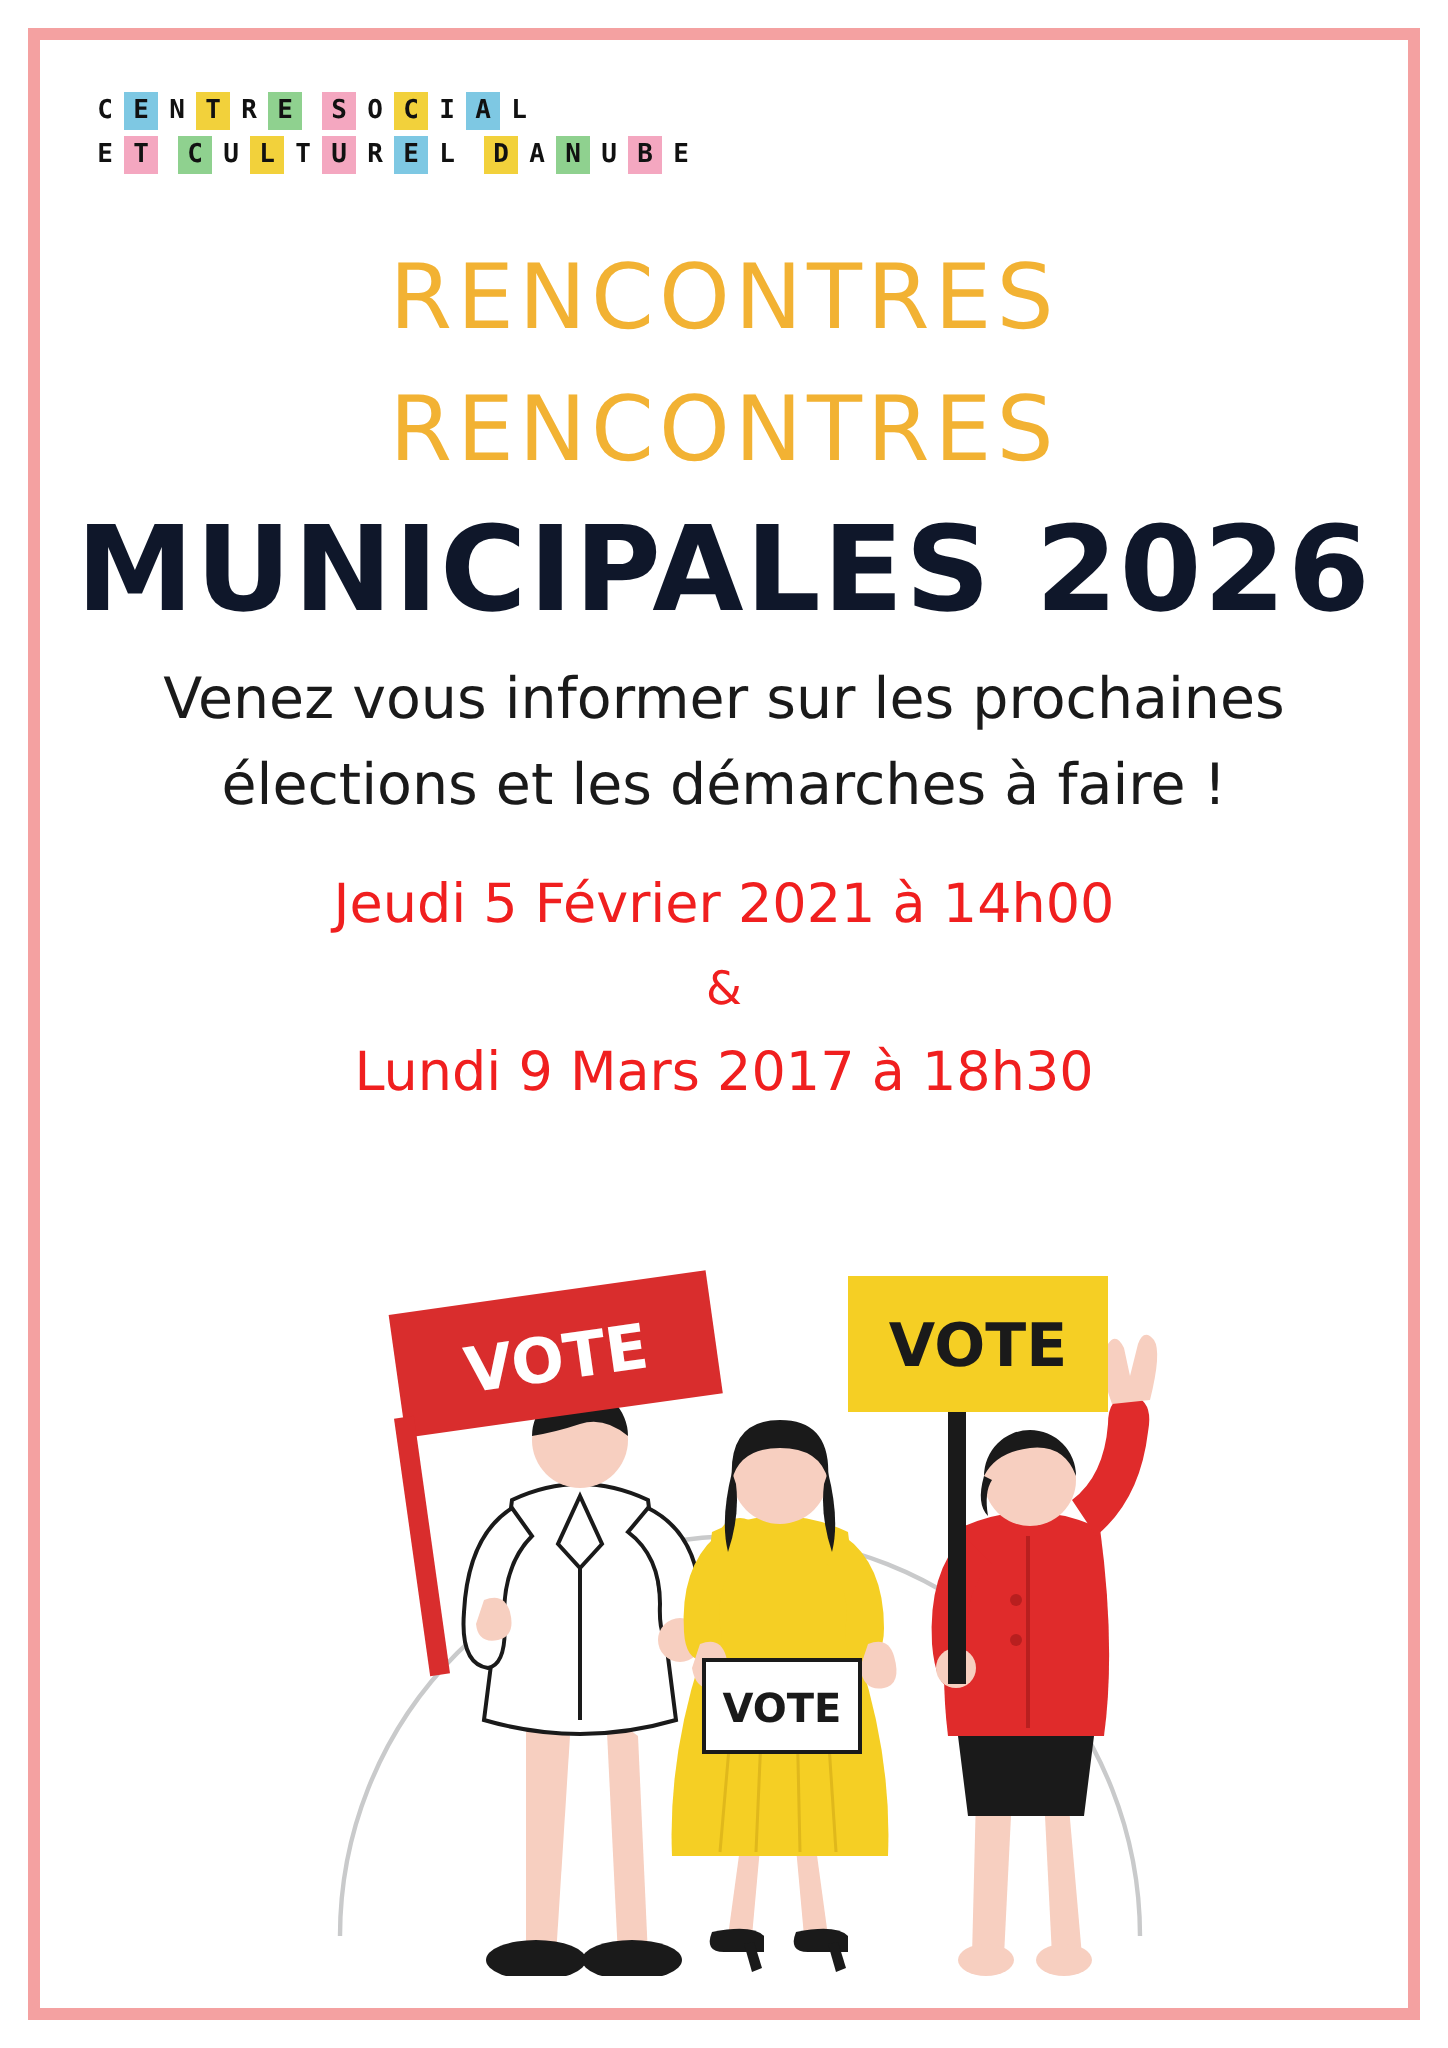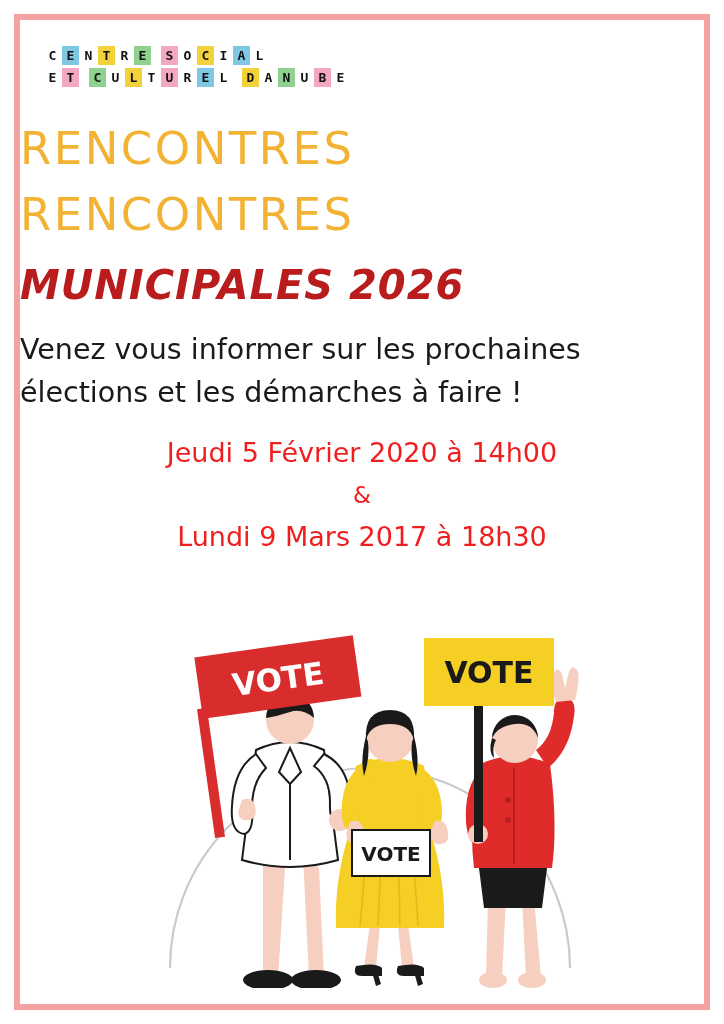--- a/index.html
+++ b/index.html
@@ -51,43 +51,43 @@
     line-height: 19px;
     text-align: center;
     letter-spacing: 0;
   }
 
   
   .title-block {
     position: absolute;
     left: 0; top: 96px;
     width: 684px;
+    text-align: center;
   }
   .t-orange {
     color: #f2b233;
     font-size: 45px;
     font-weight: 400;
     letter-spacing: 2.5px;
     line-height: 66px;
     font-family: "DejaVu Sans", sans-serif;
   }
   .t-red {
-    color: #b91c1c;
-    font-size: 40px;
+    color: #0f172a;
+    font-size: 59px;
     font-weight: bold;
     letter-spacing: 1px;
     line-height: 74px;
     font-family: "DejaVu Sans", sans-serif;
-    font-style: italic;
   }
   .subtitle {
     position: absolute;
     left: 0; top: 308px;
     width: 684px;
-    text-align: left;
+    text-align: center;
     color: #1a1a1a;
     font-size: 28.5px;
     line-height: 43px;
     font-family: "DejaVu Sans", sans-serif;
   }
   .dates {
     position: absolute;
     left: 0; top: 412px;
     width: 684px;
     text-align: center;
@@ -162,21 +162,21 @@
         <div class="t-orange">RENCONTRES</div>
         <div class="t-red">MUNICIPALES 2026</div>
       </div>
 
       <div class="subtitle">
         <div>Venez vous informer sur les prochaines</div>
         <div>élections et les démarches à faire !</div>
       </div>
 
       <div class="dates">
-        <div>Jeudi 5 Février 2020 à 14h00</div>
+        <div>Jeudi 5 Février 2021 à 14h00</div>
         <div class="amp">&amp;</div>
         <div>Lundi 9 Mars 2017 à 18h30</div>
       </div>
 
       <div class="illus">
         <svg width="684" height="420" viewBox="0 0 684 420" xmlns="http://www.w3.org/2000/svg">
 
           <path d="M150 400 A 200 200 0 0 1 550 400" fill="none" stroke="#c9cacb" stroke-width="2.2"></path>
           <circle cx="350" cy="202" r="11" fill="#f5cf24"></circle>
 

